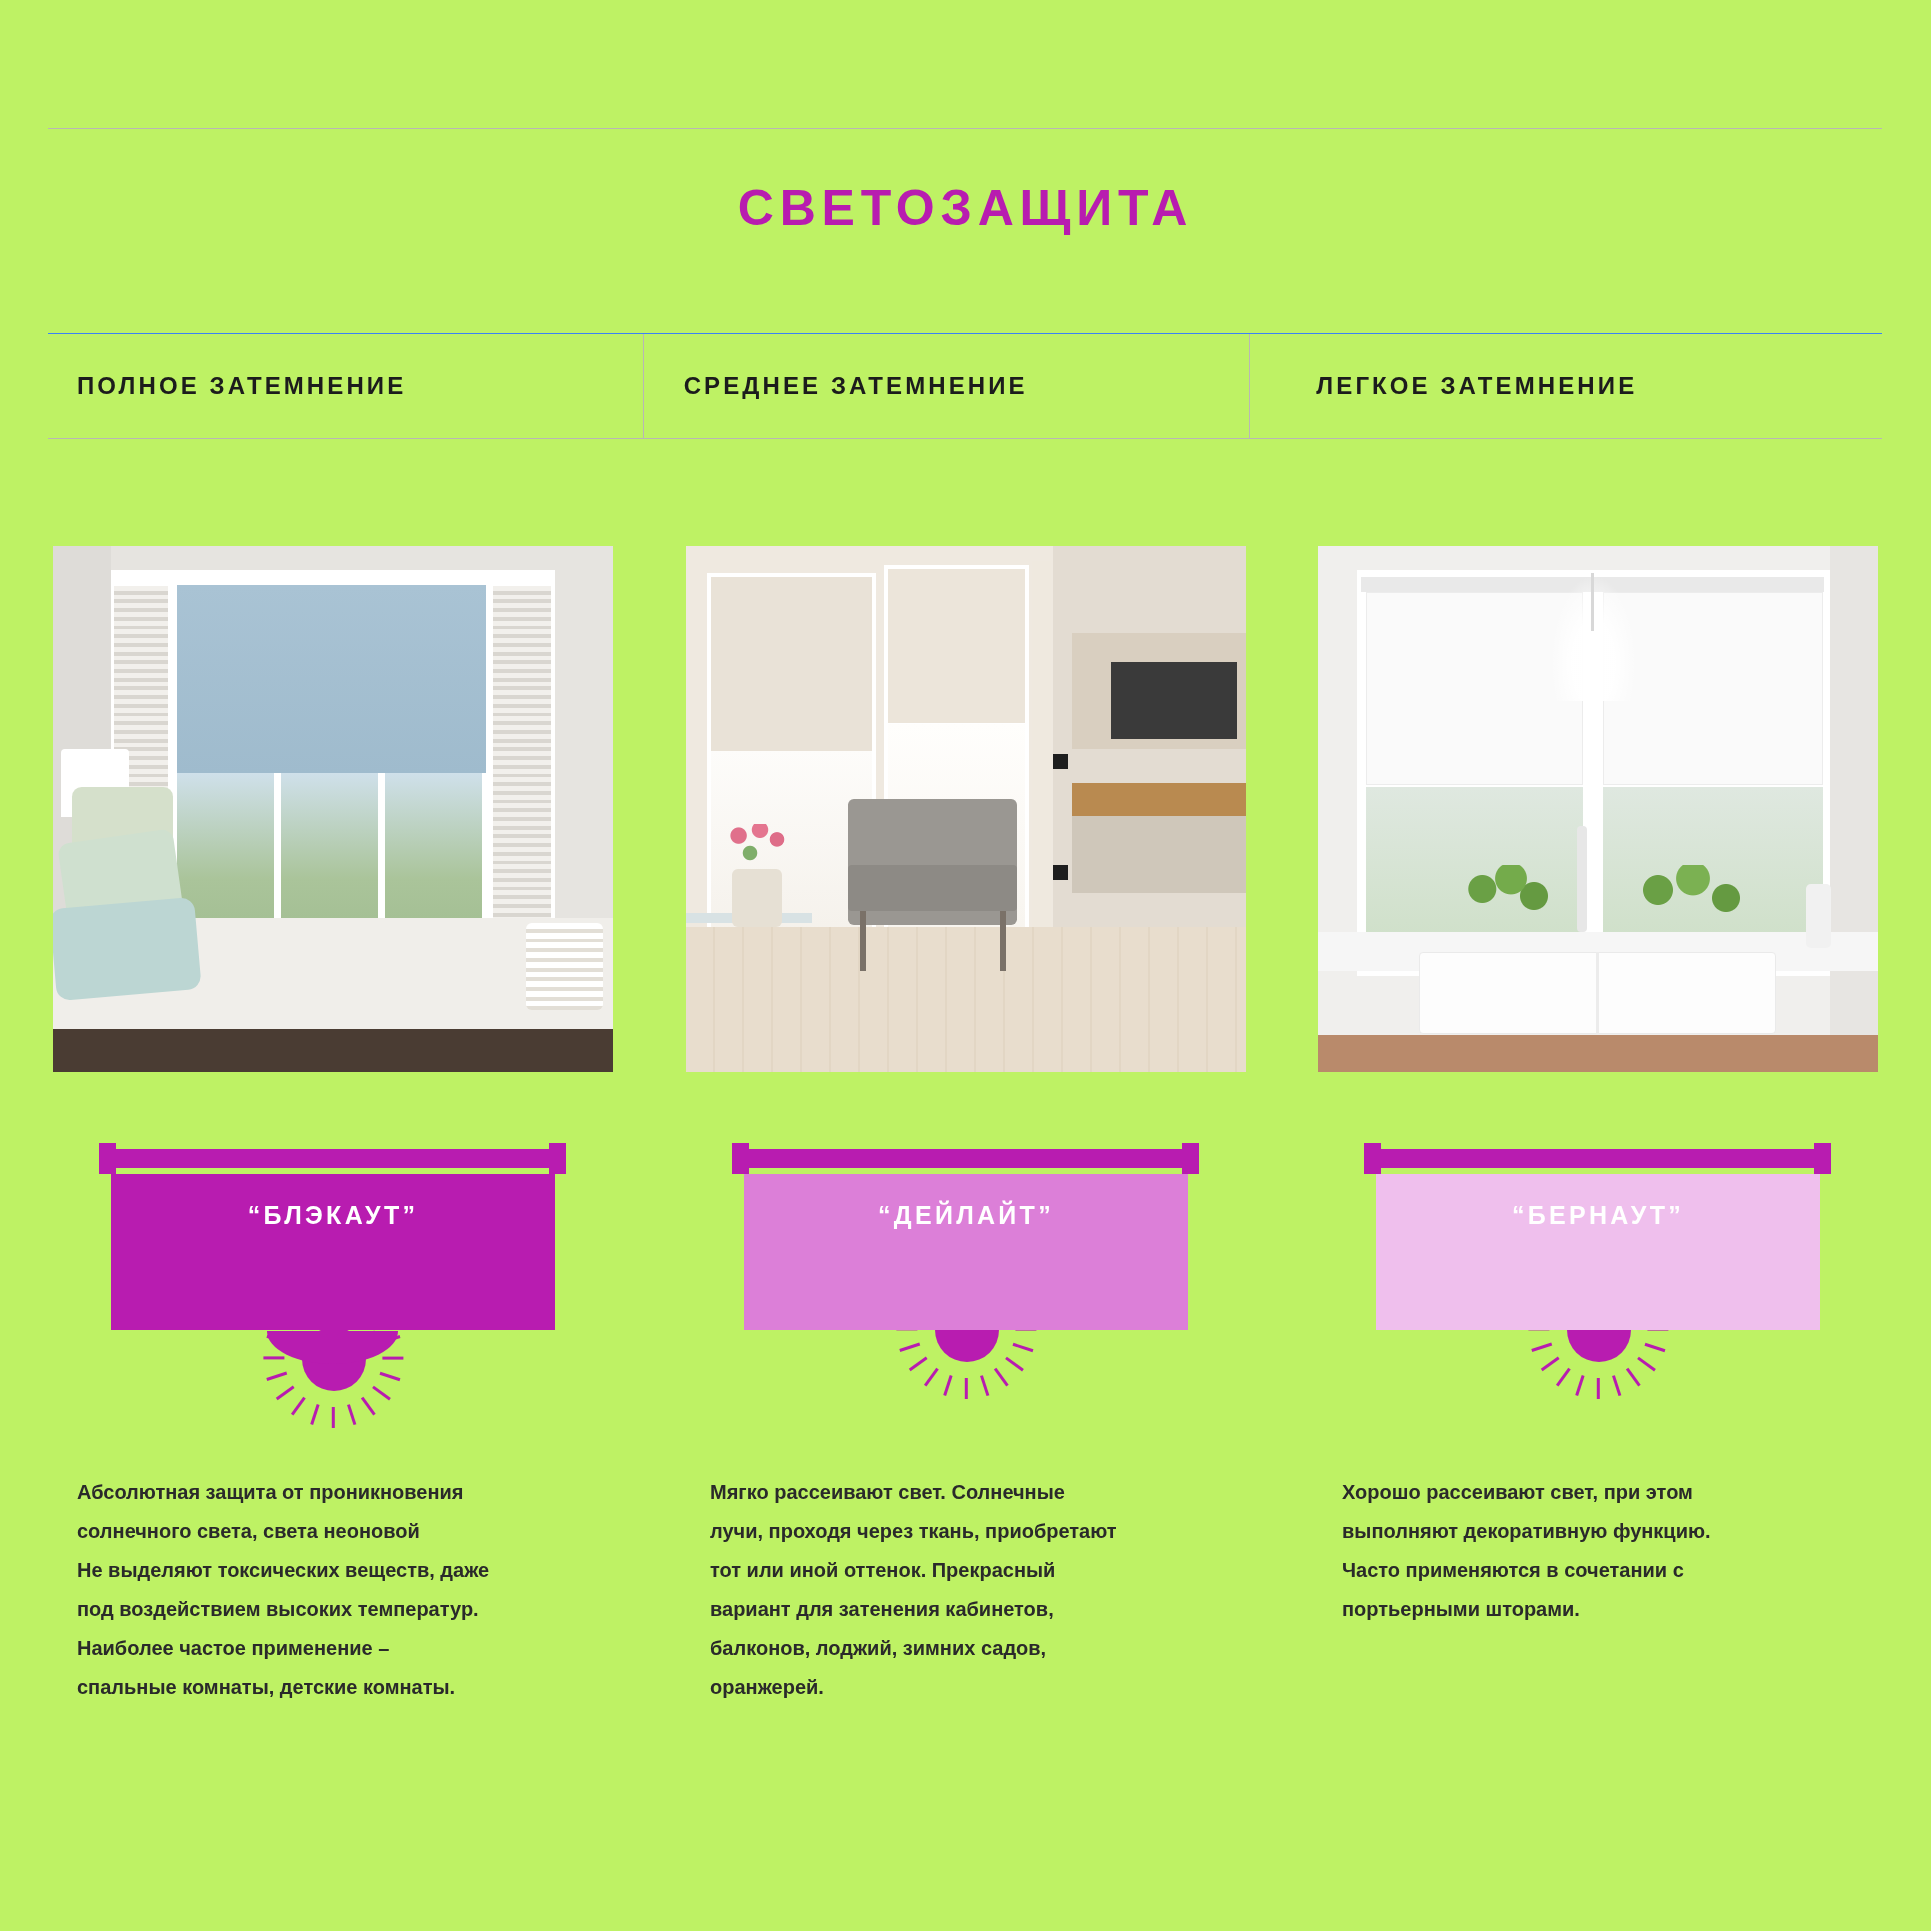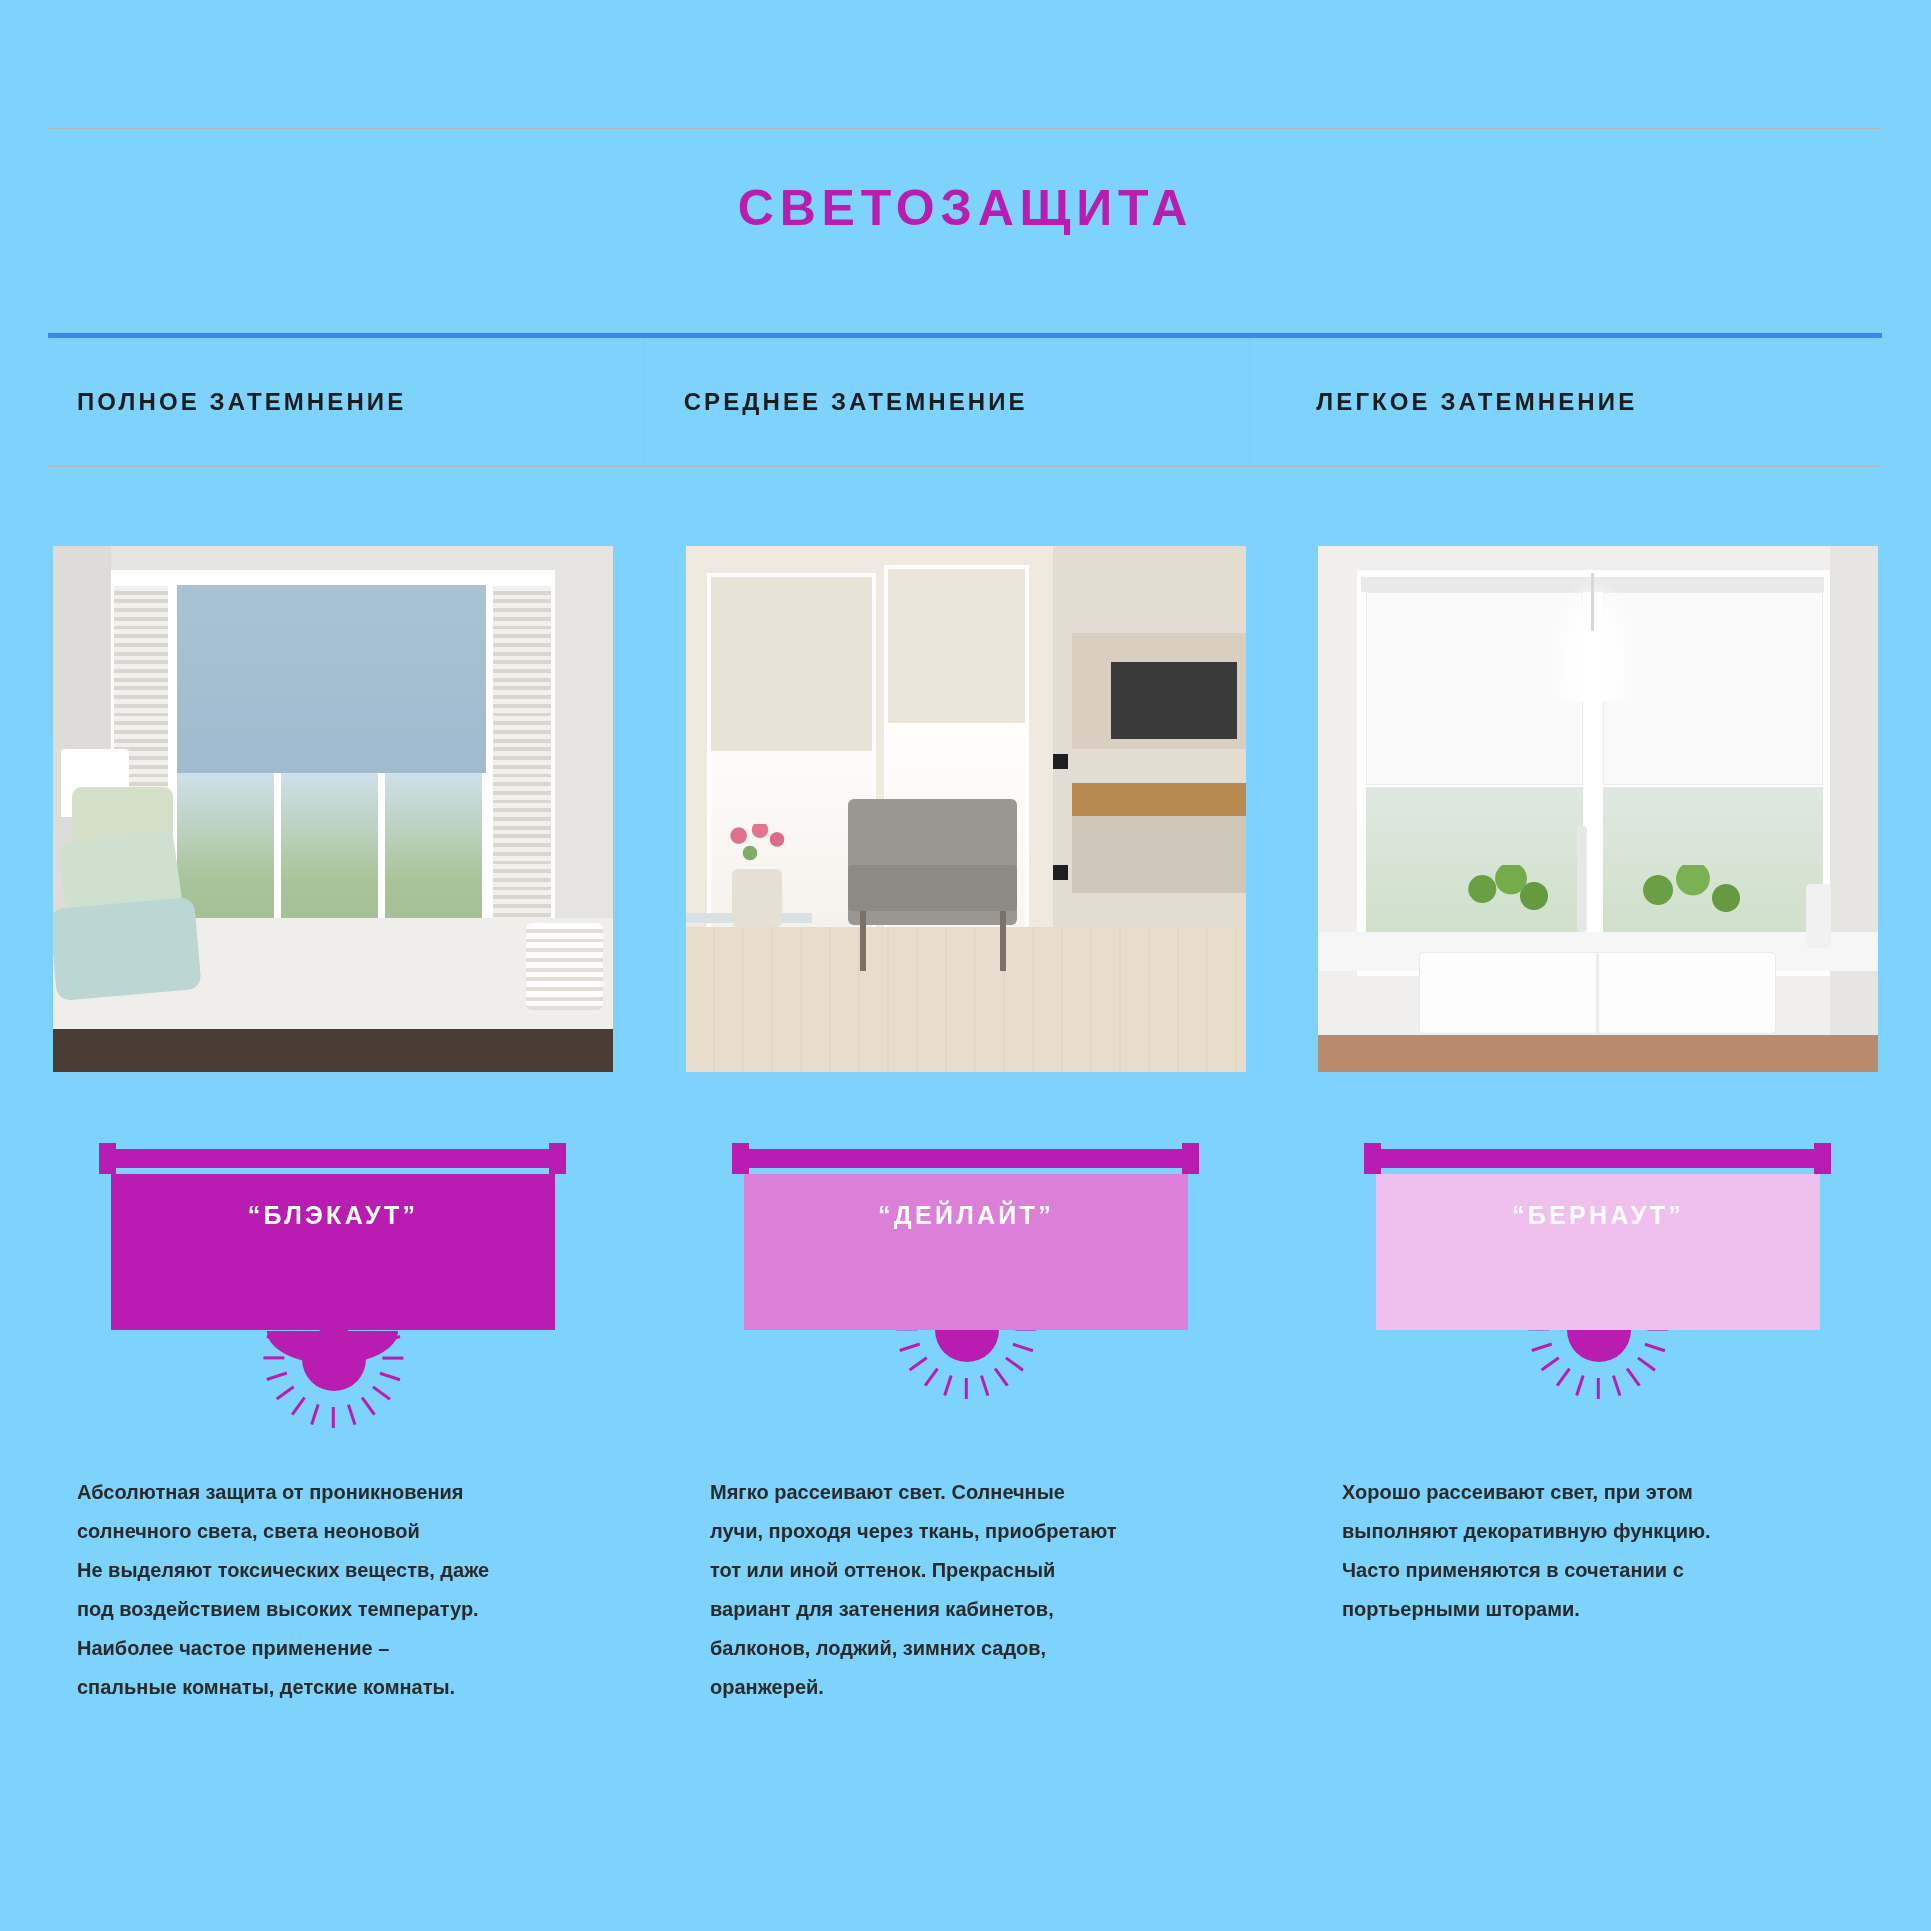--- a/index.html
+++ b/index.html
@@ -4,21 +4,21 @@
 <style>
   * { box-sizing: border-box; margin: 0; padding: 0; }
   html, body {
     width: 1931px; height: 1931px;
     background: #f4f2f2;
     font-family: "Liberation Sans", sans-serif;
   }
   .page {
     position: relative;
     width: 1931px; height: 1931px;
-    background: #7dd3fc;
+    background: #bef264;
     overflow: hidden;
   }
 
   
   .top-rule {
     position: absolute;
     left: 48px; top: 128px;
     width: 1834px; height: 1px;
     background: #b9b6b6;
   }
@@ -32,22 +32,22 @@
     color: #b81cb0;
     font-size: 50px;
     font-weight: bold;
     letter-spacing: 5.8px;
   }
 
   
   .band {
     position: absolute;
     left: 48px; top: 333px;
-    width: 1834px; height: 134px;
-    border-top: 5px solid #3b82f6;
+    width: 1834px; height: 106px;
+    border-top: 1px solid #3b82f6;
     border-bottom: 1px solid #b9b6b6;
     display: flex;
   }
   .band-cell {
     flex: 1 1 0;
     display: flex;
     align-items: center;
     padding-left: 29px;
     position: relative;
   }

